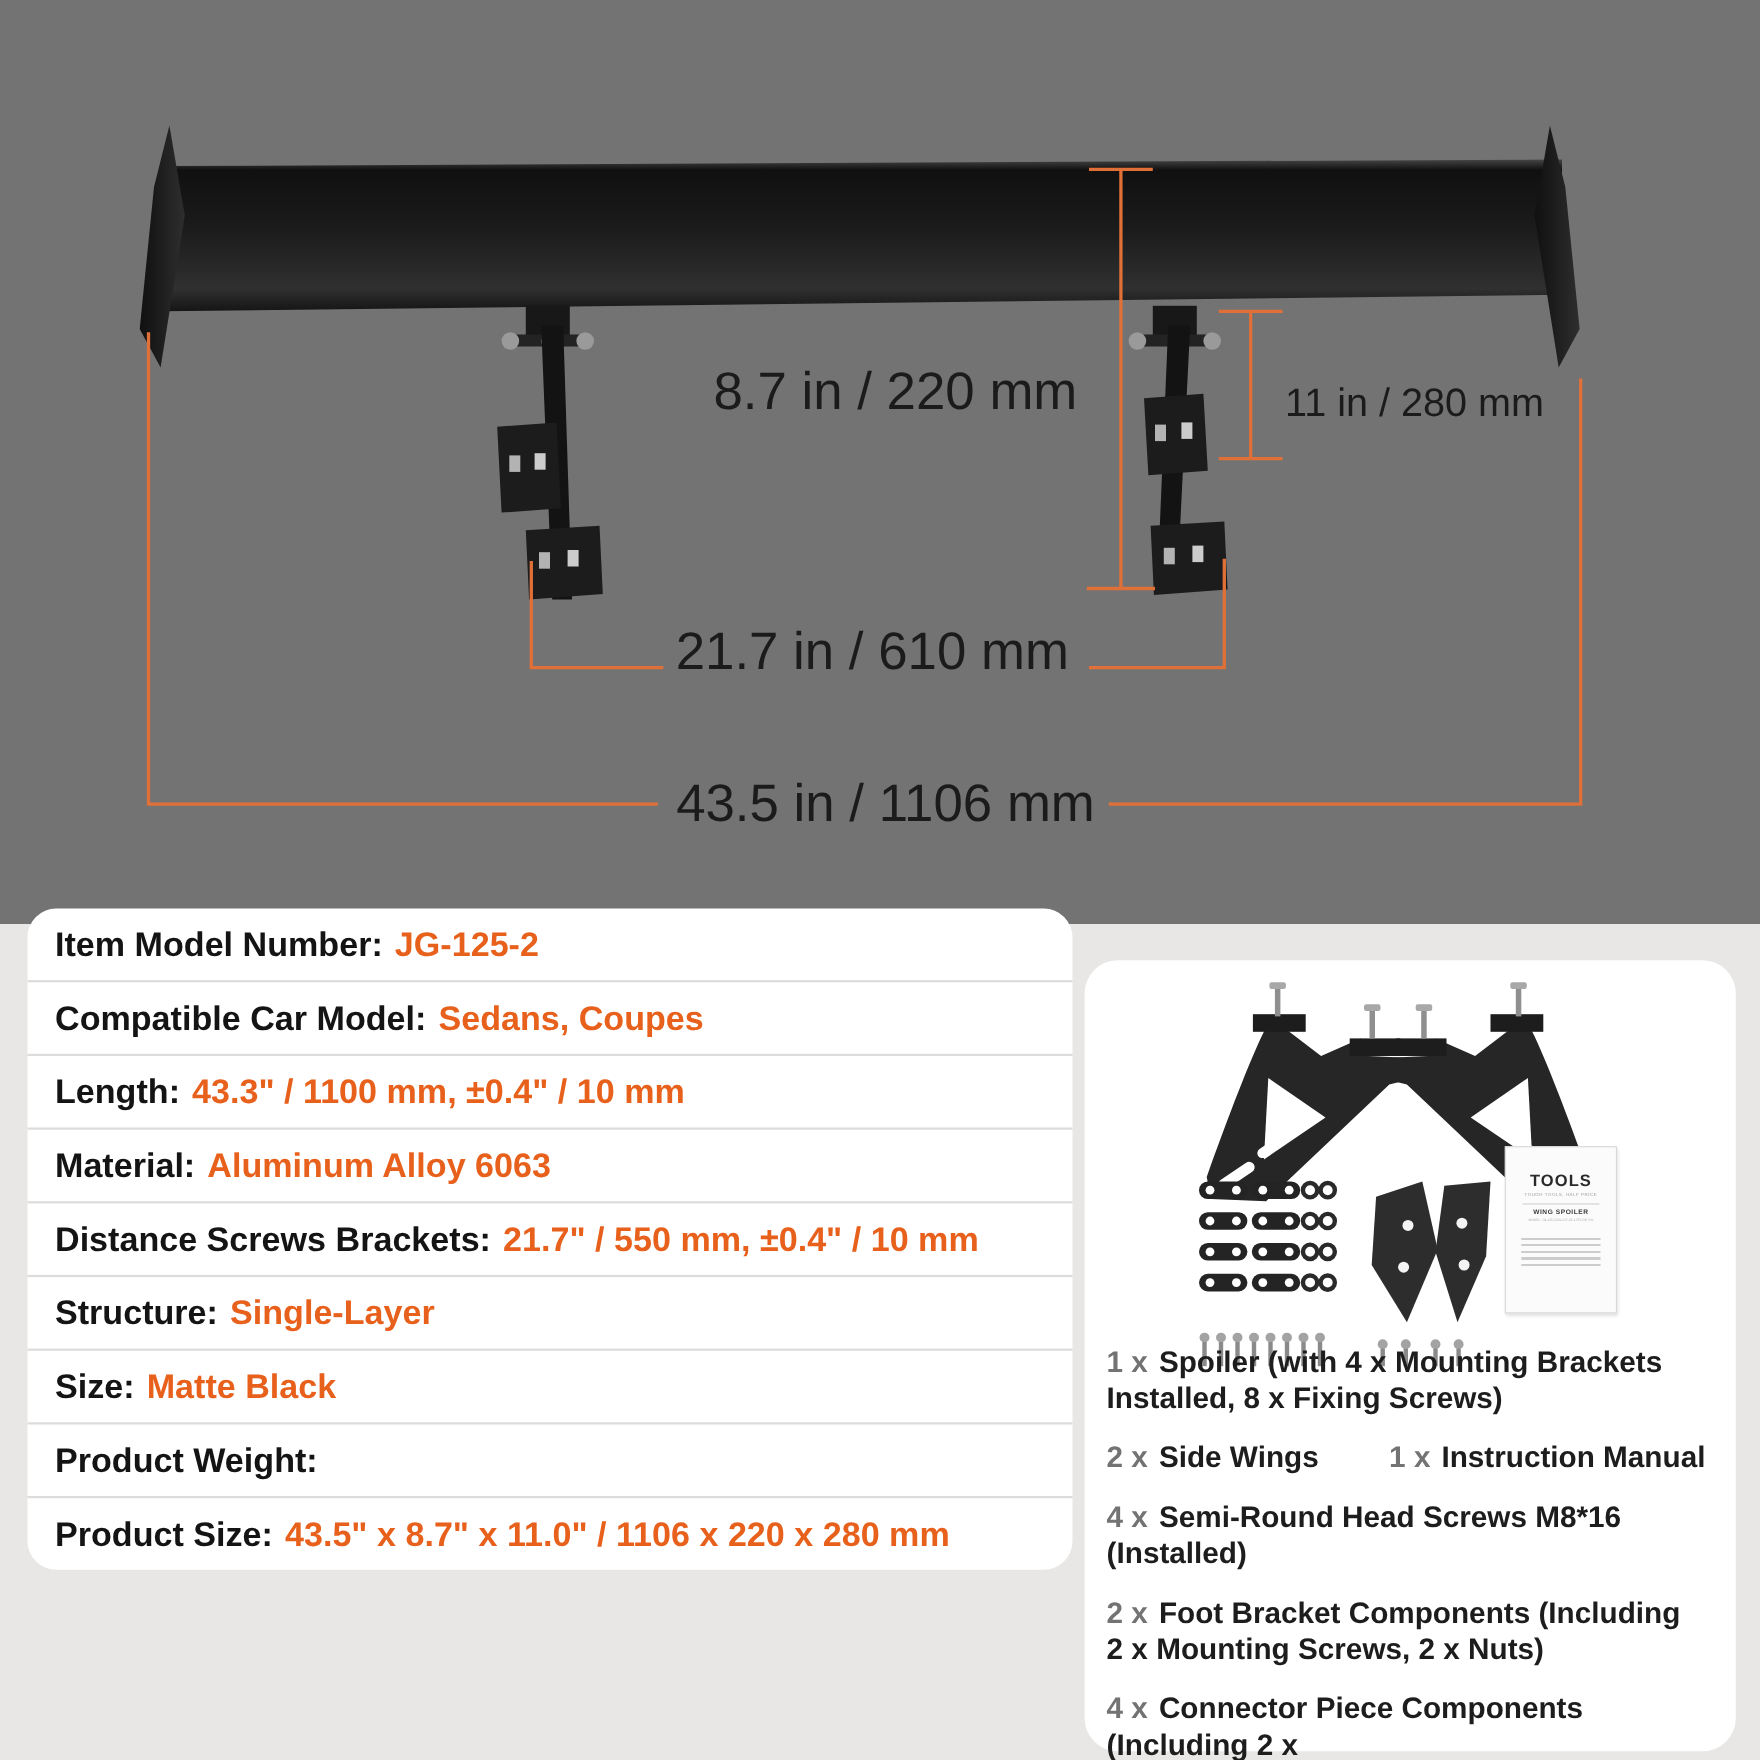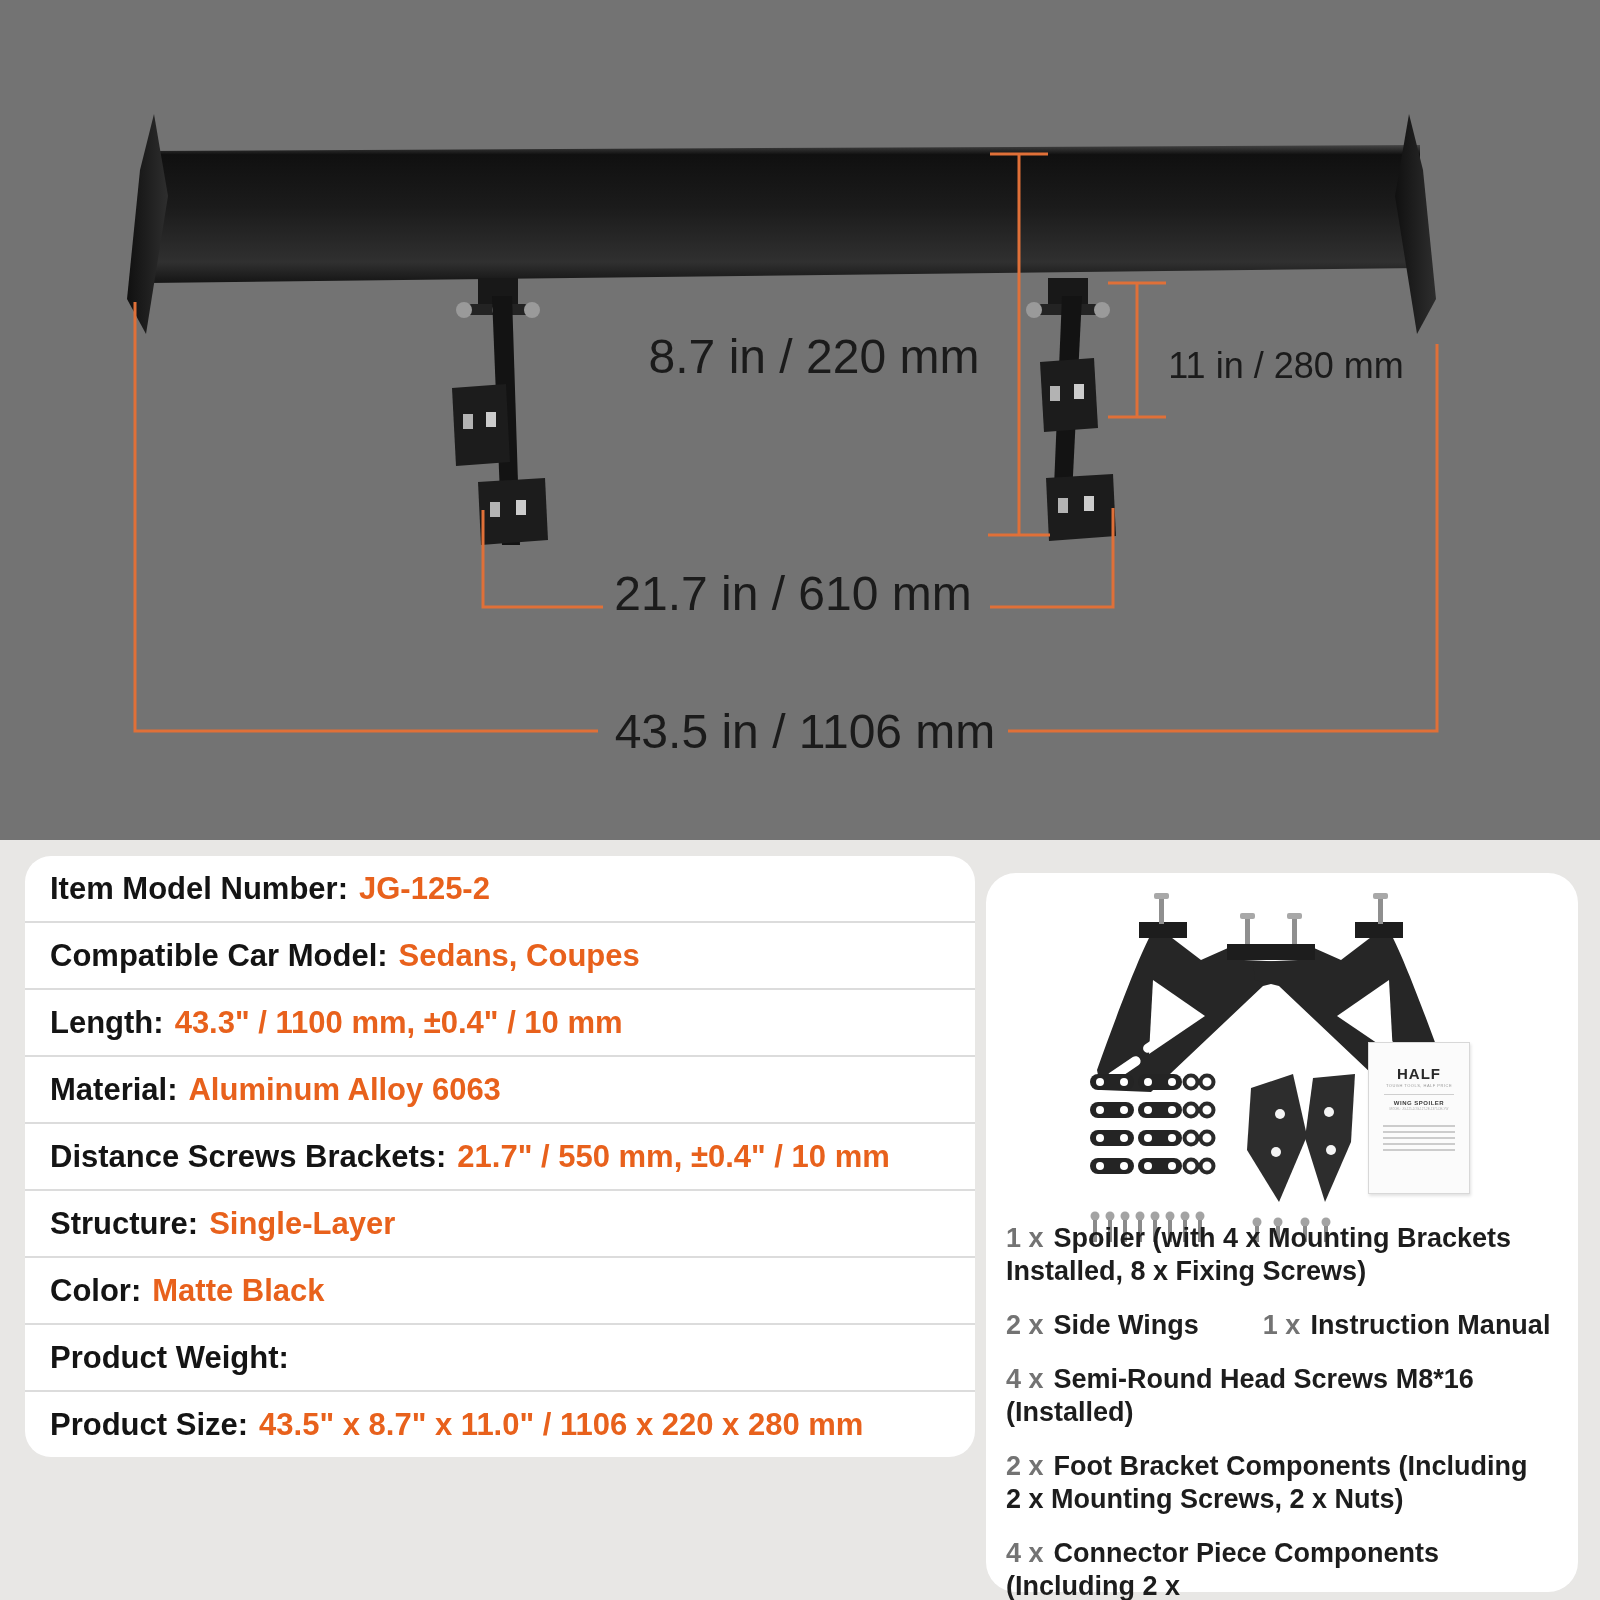--- a/index.html
+++ b/index.html
@@ -10,21 +10,21 @@
   .top-section { position:absolute; left:0; top:0; width:1600px; height:840px; background:#737373; }
   .diagram-svg { position:absolute; left:0; top:0; }
   .dim-label { position:absolute; transform:translate(-50%,-50%); white-space:nowrap;
                color:#1b1b1b; font-weight:400; }
   .dim-87  { left:814px;  top:356px; font-size:48px; }
   .dim-11  { left:1286px; top:366px; font-size:36px; }
   .dim-217 { left:793px;  top:593px; font-size:48px; }
   .dim-435 { left:805px;  top:731px; font-size:48px; }
 
   
-  .spec-card { position:absolute; left:25px; top:856px; width:950px; height:601px;
+  .spec-card { position:absolute; left:25px; top:826px; width:950px; height:601px;
                background:#ffffff; border-radius:26px; display:flex; flex-direction:column; }
   .spec-row { flex:1; display:flex; align-items:center; padding-left:25px;
               font-size:31px; font-weight:bold; border-bottom:2px solid #dcdcdc; }
   .spec-row:last-child { border-bottom:none; }
   .spec-row .lbl { color:#141414; }
   .spec-row .val { color:#e8611c; margin-left:11px; white-space:nowrap; }
 
   .parts-card { position:absolute; left:986px; top:873px; width:592px; height:719px;
                 background:#ffffff; border-radius:30px; }
 
@@ -146,21 +146,21 @@
     </div>
     <div class="spec-row">
       <span class="lbl">Distance Screws Brackets:</span>
       <span class="val">21.7" / 550 mm, ±0.4" / 10 mm</span>
     </div>
     <div class="spec-row">
       <span class="lbl">Structure:</span>
       <span class="val">Single-Layer</span>
     </div>
     <div class="spec-row">
-      <span class="lbl">Color:</span>
+      <span class="lbl">Size:</span>
       <span class="val">Matte Black</span>
     </div>
     <div class="spec-row">
       <span class="lbl">Product Weight:</span>
     </div>
     <div class="spec-row">
       <span class="lbl">Product Size:</span>
       <span class="val">43.5" x 8.7" x 11.0" / 1106 x 220 x 280 mm</span>
     </div>
   </div>
@@ -234,21 +234,21 @@
     </g>
     <g>
       <use href="#kitScrewS" transform="translate(262,342)"></use>
       <use href="#kitScrewS" transform="translate(283,342)"></use>
       <use href="#kitScrewS" transform="translate(310,342)"></use>
       <use href="#kitScrewS" transform="translate(331,342)"></use>
     </g>
   </svg>
 
   <div class="manual">
-    <div class="brand">HALF</div>
+    <div class="brand">TOOLS</div>
     <div class="tagline">TOUGH TOOLS, HALF PRICE</div>
     <div class="mrule"></div>
     <div class="mtitle">WING SPOILER</div>
     <div class="msub">MODEL: JG-125-2/JG-127-2E-1375-DE-YW</div>
     <div class="mtext"></div>
   </div>
 
   <div class="parts-list">
     <div class="pi">
       <span class="q">1 x</span><span class="t">Spoiler (with 4 x Mounting Brackets

